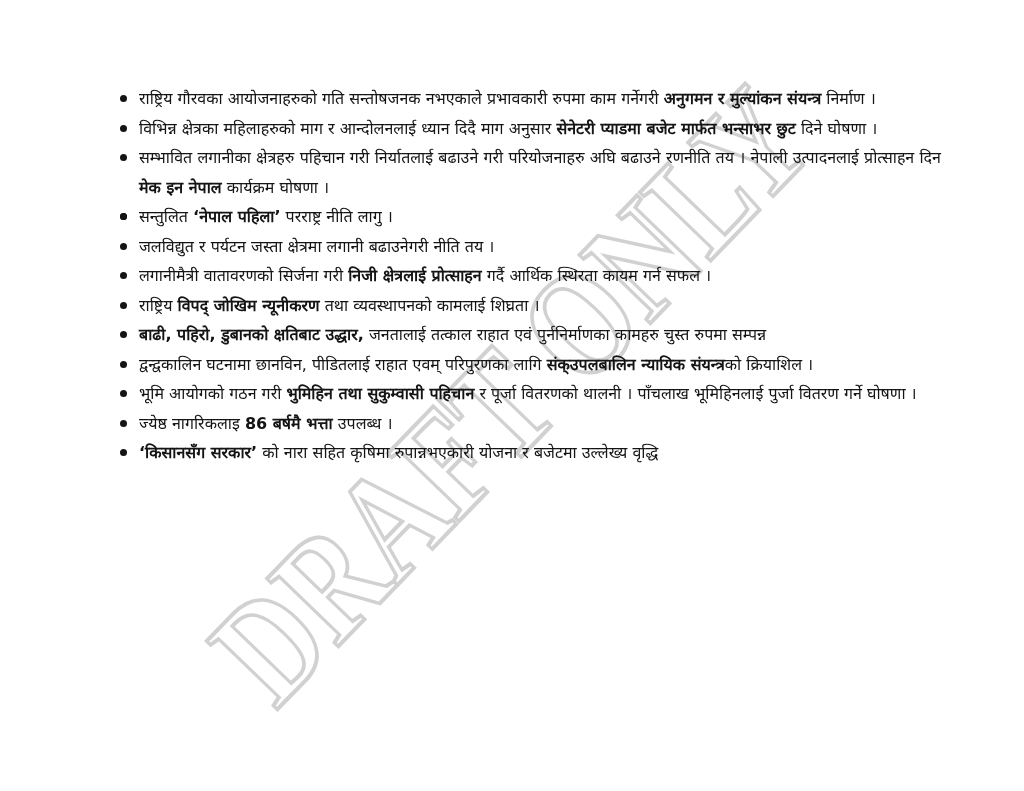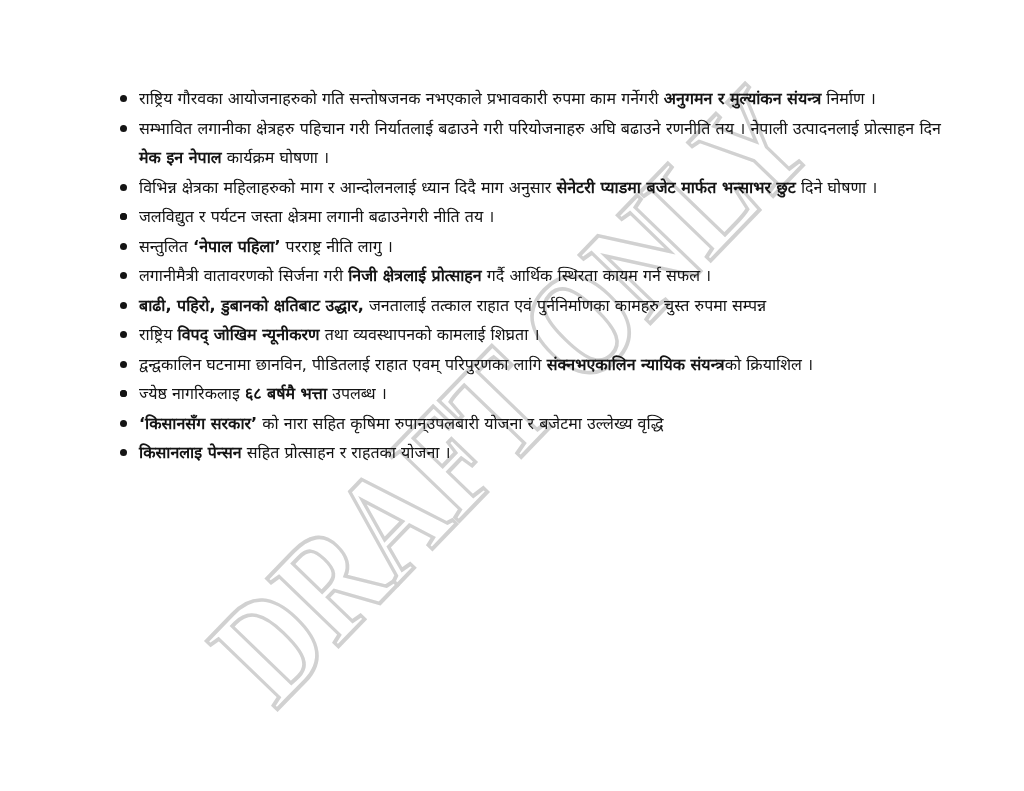--- a/index.html
+++ b/index.html
@@ -68,63 +68,60 @@
     <text x="510" y="395" text-anchor="middle" dominant-baseline="central" transform="rotate(-46 510 395)" font-size="150" textLength="780" lengthAdjust="spacingAndGlyphs" fill="none" stroke-width="4" stroke="#c9c9c9">DRAFT ONLY</text>
   </svg>
 
   <ul class="bullets" id="bullet-list">
       <li class="bullet">
     <span class="dot"></span>
     <span class="runs"><span>राष्ट्रिय गौरवका आयोजनाहरुको गति सन्तोषजनक नभएकाले प्रभावकारी रुपमा काम गर्नेगरी </span><span class="b">अनुगमन र मुल्यांकन संयन्त्र</span><span> निर्माण ।</span></span>
   </li>
       <li class="bullet">
     <span class="dot"></span>
+    <span class="runs"><span>विभिन्न क्षेत्रका महिलाहरुको माग र आन्दोलनलाई ध्यान दिदै माग अनुसार </span><span class="b">सेनेटरी प्याडमा बजेट मार्फत भन्साभर छुट</span><span> दिने घोषणा ।</span></span>
+  </li>
+      <li class="bullet">
+    <span class="dot"></span>
     <span class="runs"><span>सम्भावित लगानीका क्षेत्रहरु पहिचान गरी निर्यातलाई बढाउने गरी परियोजनाहरु अघि बढाउने रणनीति तय । नेपाली उत्पादनलाई प्रोत्साहन दिन </span><span class="b">मेक इन नेपाल</span><span> कार्यक्रम घोषणा ।</span></span>
   </li>
       <li class="bullet">
     <span class="dot"></span>
-    <span class="runs"><span>विभिन्न क्षेत्रका महिलाहरुको माग र आन्दोलनलाई ध्यान दिदै माग अनुसार </span><span class="b">सेनेटरी प्याडमा बजेट मार्फत भन्साभर छुट</span><span> दिने घोषणा ।</span></span>
   </li>
       <li class="bullet">
     <span class="dot"></span>
+    <span class="runs"><span>सन्तुलित </span><span class="b">‘नेपाल पहिला’</span><span> परराष्ट्र नीति लागु ।</span></span>
   </li>
       <li class="bullet">
     <span class="dot"></span>
     <span class="runs"><span>जलविद्युत र पर्यटन जस्ता क्षेत्रमा लगानी बढाउनेगरी नीति तय ।</span></span>
   </li>
       <li class="bullet">
     <span class="dot"></span>
-    <span class="runs"><span>सन्तुलित </span><span class="b">‘नेपाल पहिला’</span><span> परराष्ट्र नीति लागु ।</span></span>
+    <span class="runs"><span>लगानीमैत्री वातावरणको सिर्जना गरी </span><span class="b">निजी क्षेत्रलाई प्रोत्साहन</span><span> गर्दै आर्थिक स्थिरता कायम गर्न सफल ।</span></span>
   </li>
       <li class="bullet">
     <span class="dot"></span>
-    <span class="runs"><span>लगानीमैत्री वातावरणको सिर्जना गरी </span><span class="b">निजी क्षेत्रलाई प्रोत्साहन</span><span> गर्दै आर्थिक स्थिरता कायम गर्न सफल ।</span></span>
+    <span class="runs"><span>राष्ट्रिय </span><span class="b">विपद् जोखिम न्यूनीकरण</span><span> तथा व्यवस्थापनको कामलाई शिघ्रता ।</span></span>
   </li>
       <li class="bullet">
     <span class="dot"></span>
     <span class="runs"><span class="b">बाढी, पहिरो, डुबानको क्षतिबाट उद्धार,</span><span> जनतालाई तत्काल राहात एवं पुर्ननिर्माणका कामहरु चुस्त रुपमा सम्पन्न</span></span>
   </li>
       <li class="bullet">
     <span class="dot"></span>
-    <span class="runs"><span>राष्ट्रिय </span><span class="b">विपद् जोखिम न्यूनीकरण</span><span> तथा व्यवस्थापनको कामलाई शिघ्रता ।</span></span>
+    <span class="runs"><span>द्वन्द्वकालिन घटनामा छानविन, पीडितलाई राहात एवम् परिपुरणका लागि </span><span class="b">संक्उपलबालिन न्यायिक संयन्त्र</span><span>को क्रियाशिल ।</span></span>
   </li>
       <li class="bullet">
     <span class="dot"></span>
-    <span class="runs"><span>द्वन्द्वकालिन घटनामा छानविन, पीडितलाई राहात एवम् परिपुरणका लागि </span><span class="b">संक्नभएकालिन न्यायिक संयन्त्र</span><span>को क्रियाशिल ।</span></span>
+    <span class="runs"><span>भूमि आयोगको गठन गरी </span><span class="b">भुमिहिन तथा सुकुम्वासी पहिचान</span><span> र पूर्जा वितरणको थालनी । पाँचलाख भूमिहिनलाई पुर्जा वितरण गर्ने घोषणा ।</span></span>
   </li>
       <li class="bullet">
     <span class="dot"></span>
+    <span class="runs"><span>ज्येष्ठ नागरिकलाइ </span><span class="b">86 बर्षमै भत्ता</span><span> उपलब्ध ।</span></span>
   </li>
       <li class="bullet">
     <span class="dot"></span>
-    <span class="runs"><span>ज्येष्ठ नागरिकलाइ </span><span class="b">६८ बर्षमै भत्ता</span><span> उपलब्ध ।</span></span>
-  </li>
-      <li class="bullet">
-    <span class="dot"></span>
-    <span class="runs"><span class="b">‘किसानसँग सरकार’</span><span> को नारा सहित कृषिमा रुपान्उपलबारी योजना र बजेटमा उल्लेख्य वृद्धि</span></span>
-  </li>
-      <li class="bullet">
-    <span class="dot"></span>
-    <span class="runs"><span class="b">किसानलाइ पेन्सन</span><span> सहित प्रोत्साहन र राहतका योजना ।</span></span>
+    <span class="runs"><span class="b">‘किसानसँग सरकार’</span><span> को नारा सहित कृषिमा रुपान्नभएकारी योजना र बजेटमा उल्लेख्य वृद्धि</span></span>
   </li>
     </ul>
 
 </div>
 
 </body></html>

